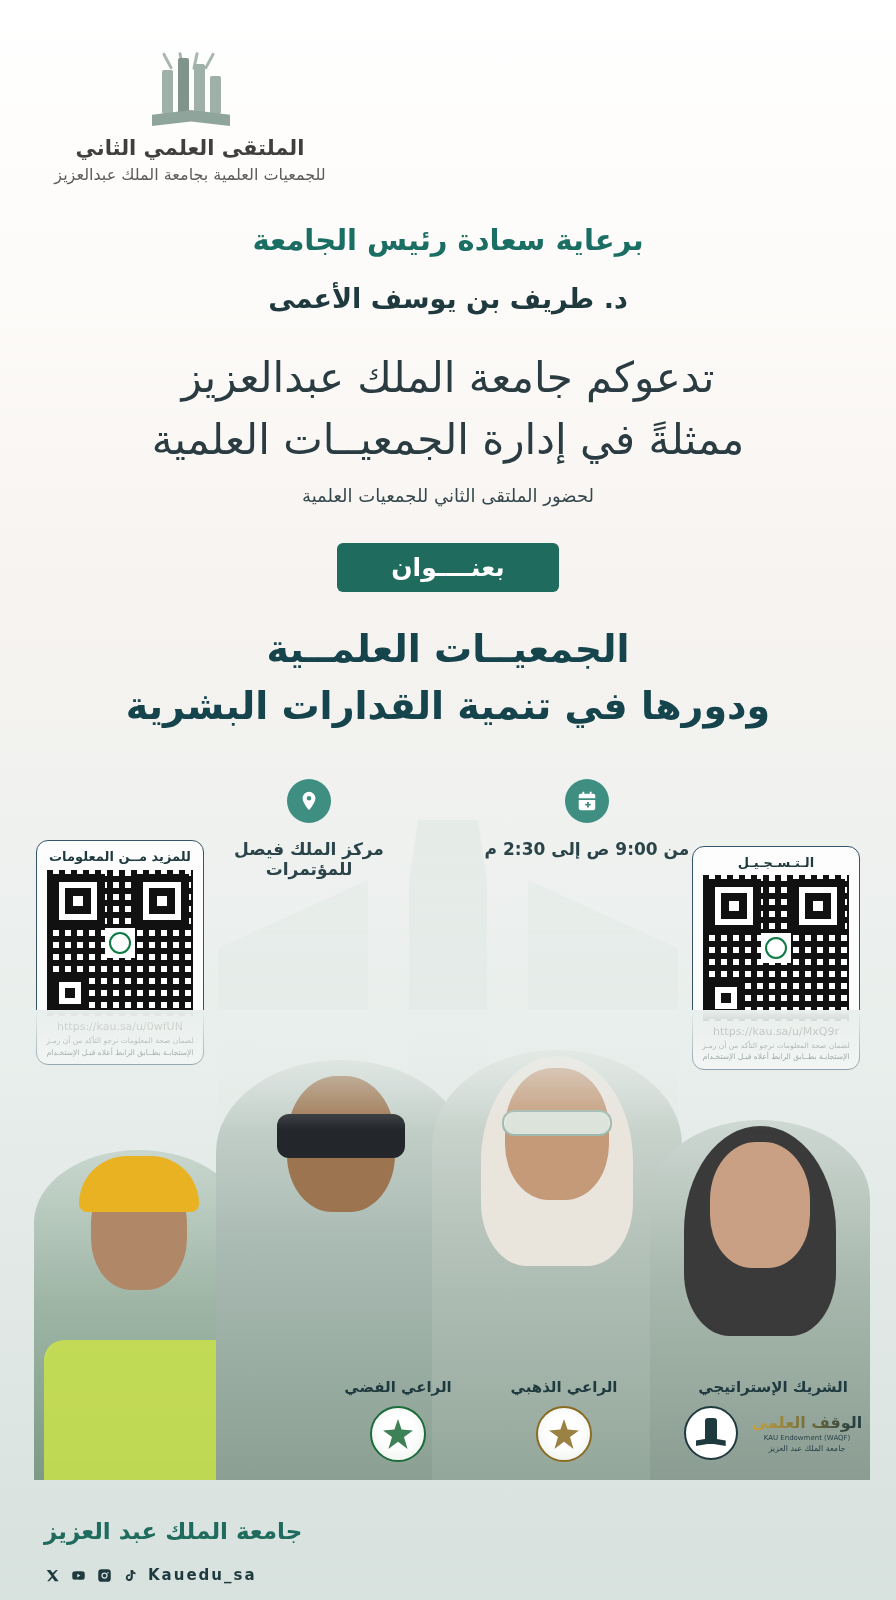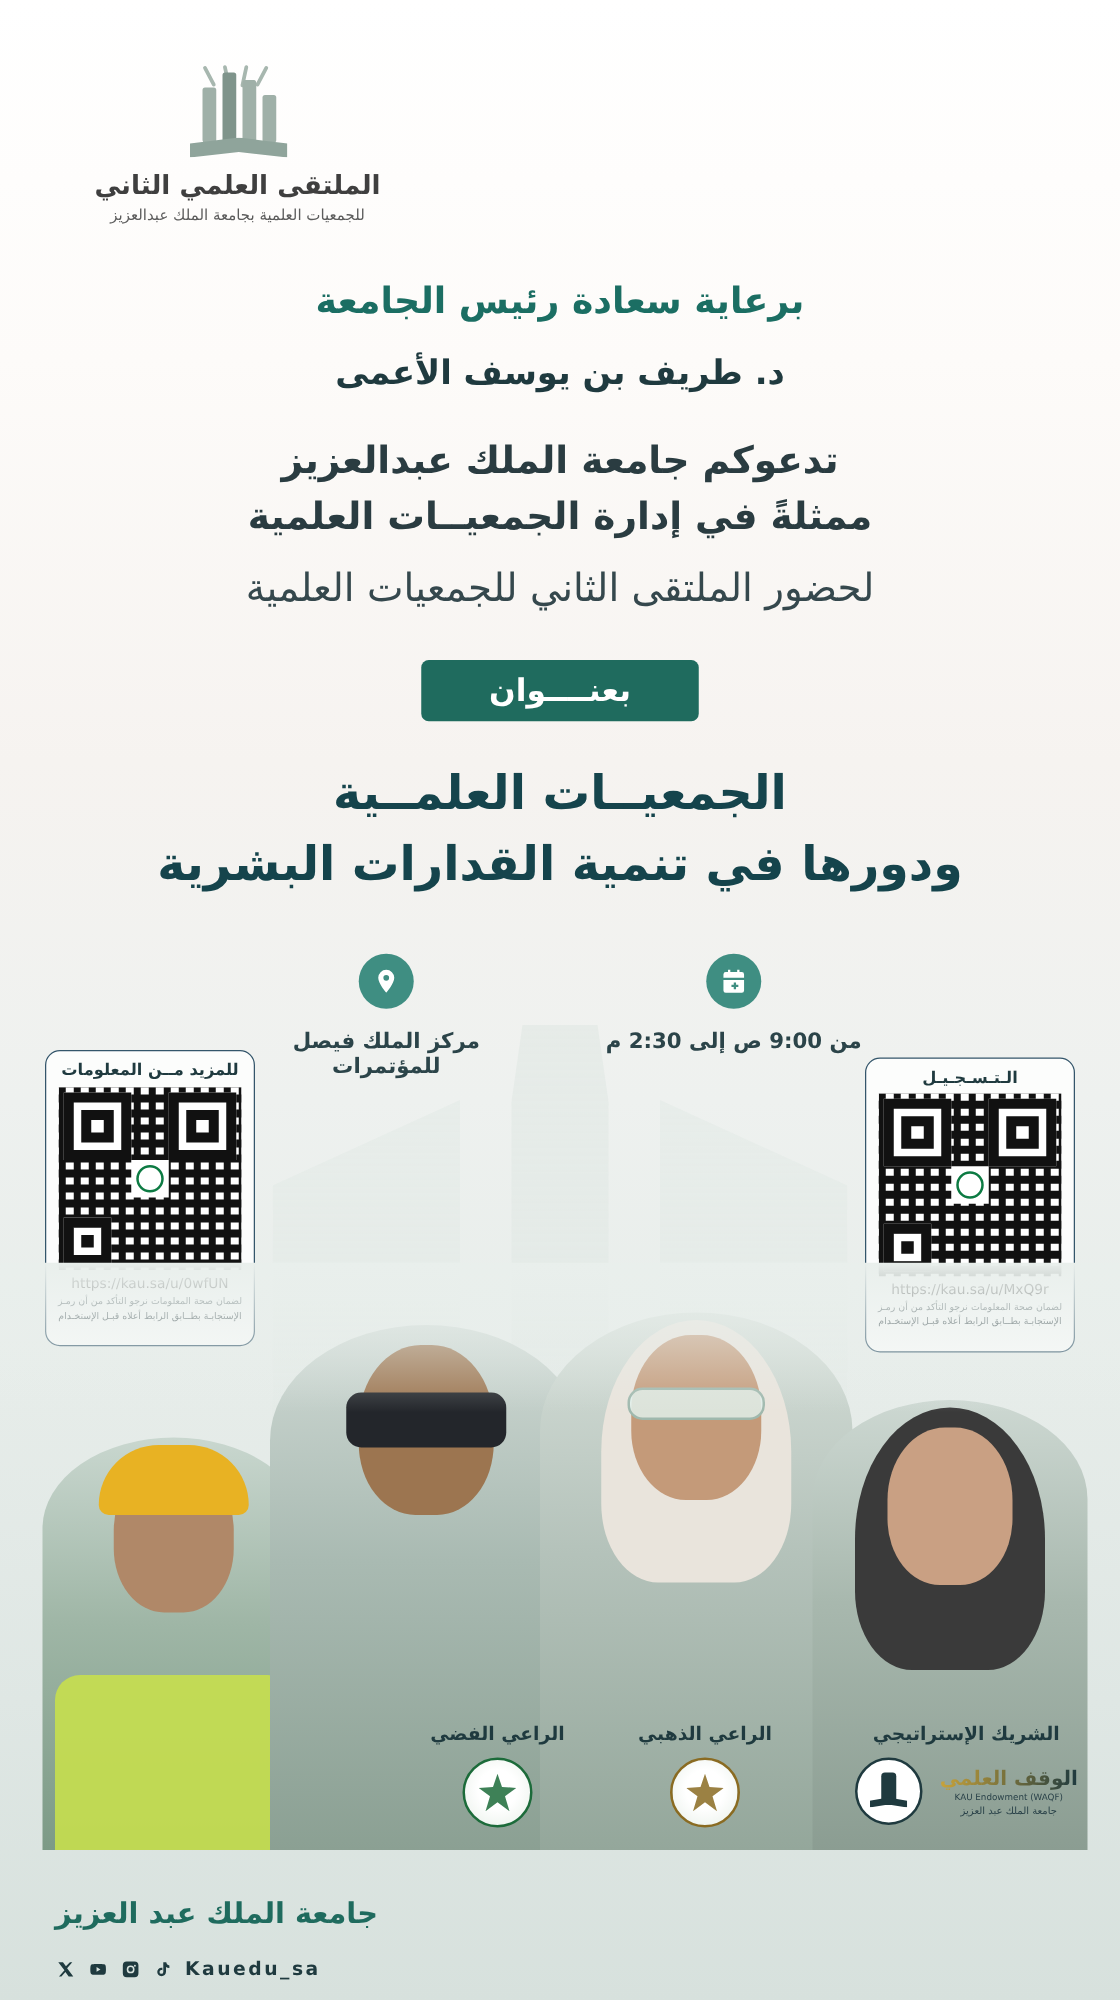--- a/index.html
+++ b/index.html
@@ -103,21 +103,21 @@
   .logo-left .mark .rays i:nth-child(3){ left: 34px; transform: rotate(12deg); }
   .logo-left .mark .rays i:nth-child(4){ left: 48px; transform: rotate(28deg); }
 
   .logo-left .t1 {
     font-size: 21px;
     font-weight: bold;
     color: #3f3f3f;
     letter-spacing: 0;
   }
   .logo-left .t2 {
-    font-size: 12px;
+    font-size: 16px;
     color: #5c5c5c;
     margin-top: 5px;
   }
 
   .logo-right {
     position: absolute;
     right: 48px;
     top: 42px;
     width: 130px;
     height: 130px;
@@ -180,28 +180,28 @@
     margin-top: 13px;
   }
   .patron-name {
     font-size: 27px;
     font-weight: bold;
     color: #1f3a3f;
     margin-top: 26px;
   }
   .invite {
     margin-top: 34px;
-    font-size: 30px;
+    font-size: 42px;
     color: #2a3c41;
     line-height: 1.42;
-    font-weight: 700;
+    font-weight: 400;
   }
   .invite-sub {
     margin-top: 14px;
-    font-size: 31px;
+    font-size: 18px;
     color: #35484d;
     line-height: 1.45;
   }
   .title-badge {
     display: inline-block;
     margin-top: 34px;
     padding: 10px 54px;
     background: #1f6b5e;
     color: #ffffff;
     font-size: 25px;
@@ -248,21 +248,21 @@
     top: 840px;
     width: 100%;
     height: 200px;
   }
   .qr-box {
     position: absolute;
     width: 168px;
     border: 1.5px solid #34566b;
     border-radius: 12px;
     background: rgba(255,255,255,.82);
-    padding: 8px 8px 18px;
+    padding: 8px 8px 6px;
     text-align: center;
   }
   .qr-box.right { right: 36px; top: 6px; }
   .qr-box.left  { left: 36px; top: 0px; }
   .qr-label {
     font-size: 13px;
     font-weight: bold;
     color: #1f3a3f;
     margin-bottom: 5px;
     letter-spacing: 2px;

